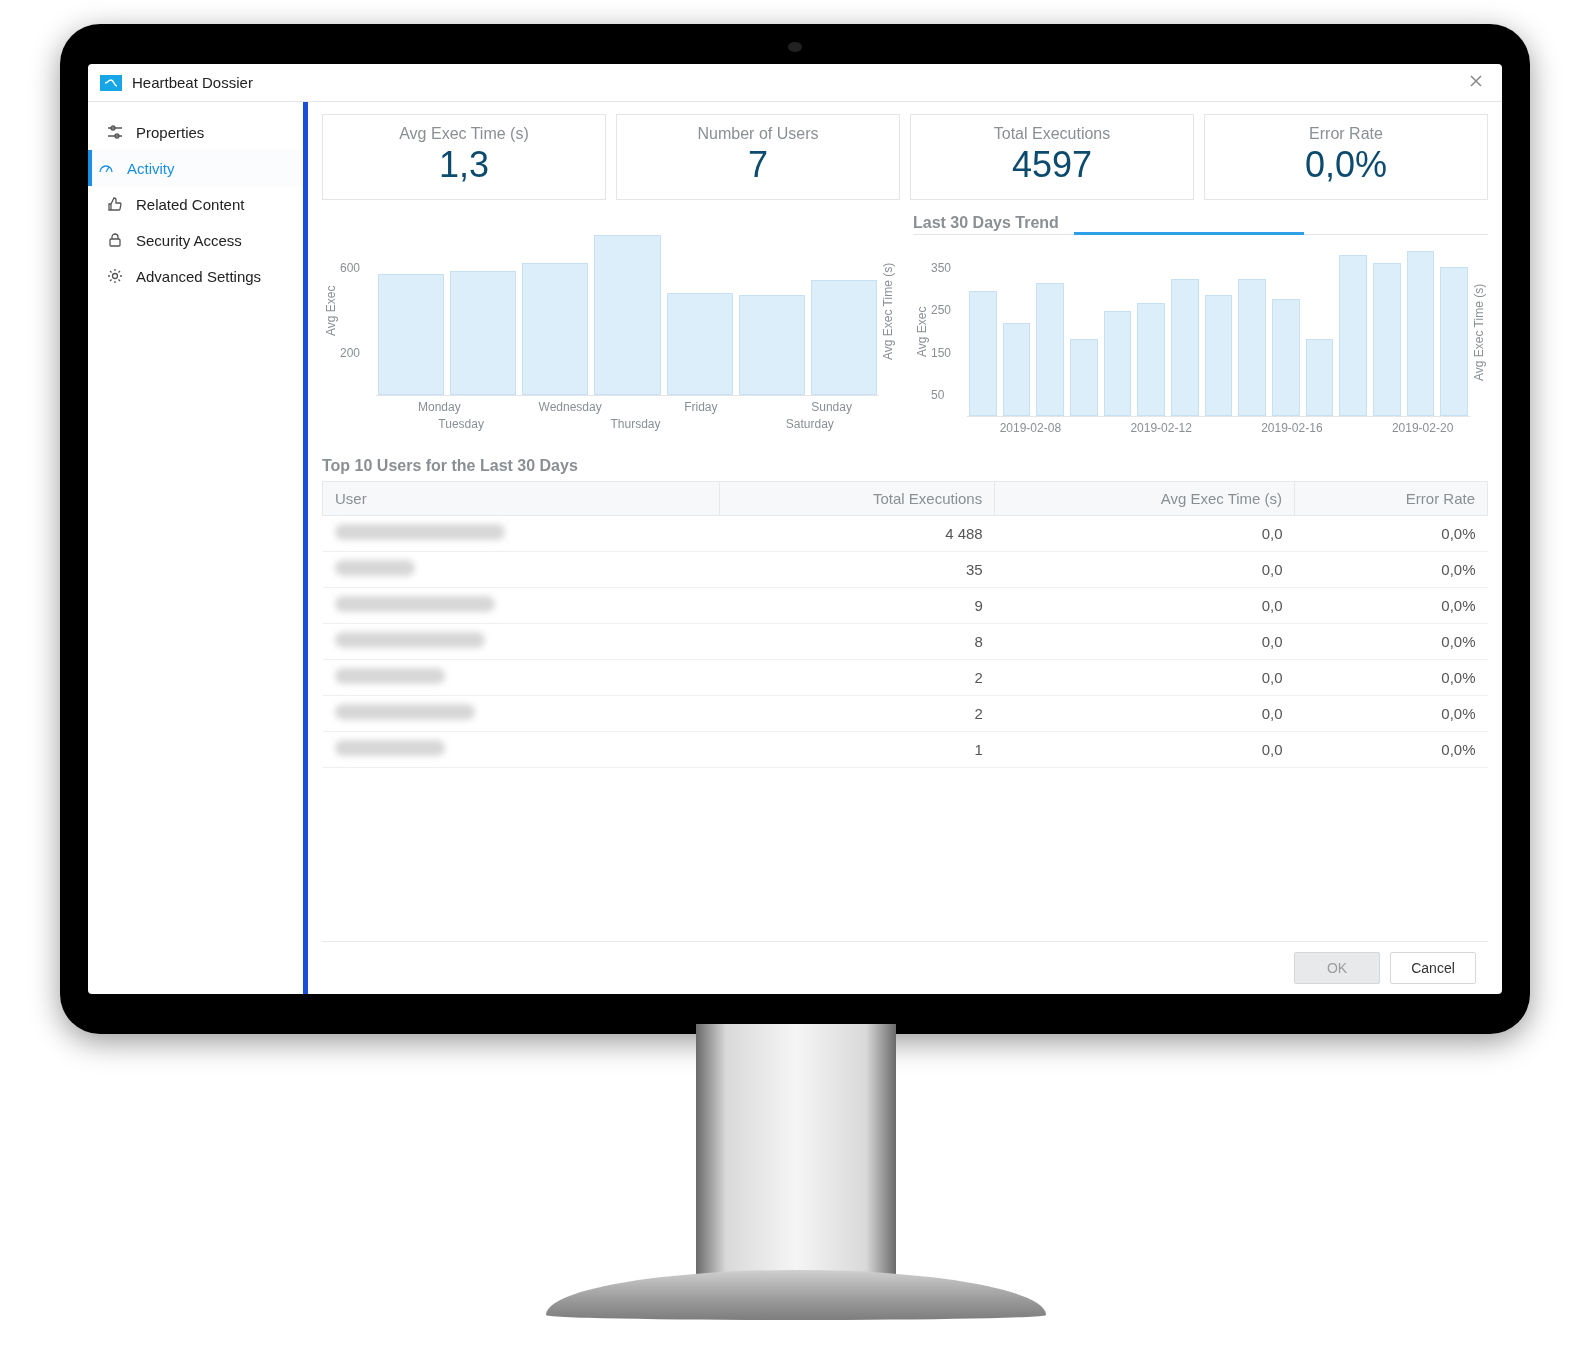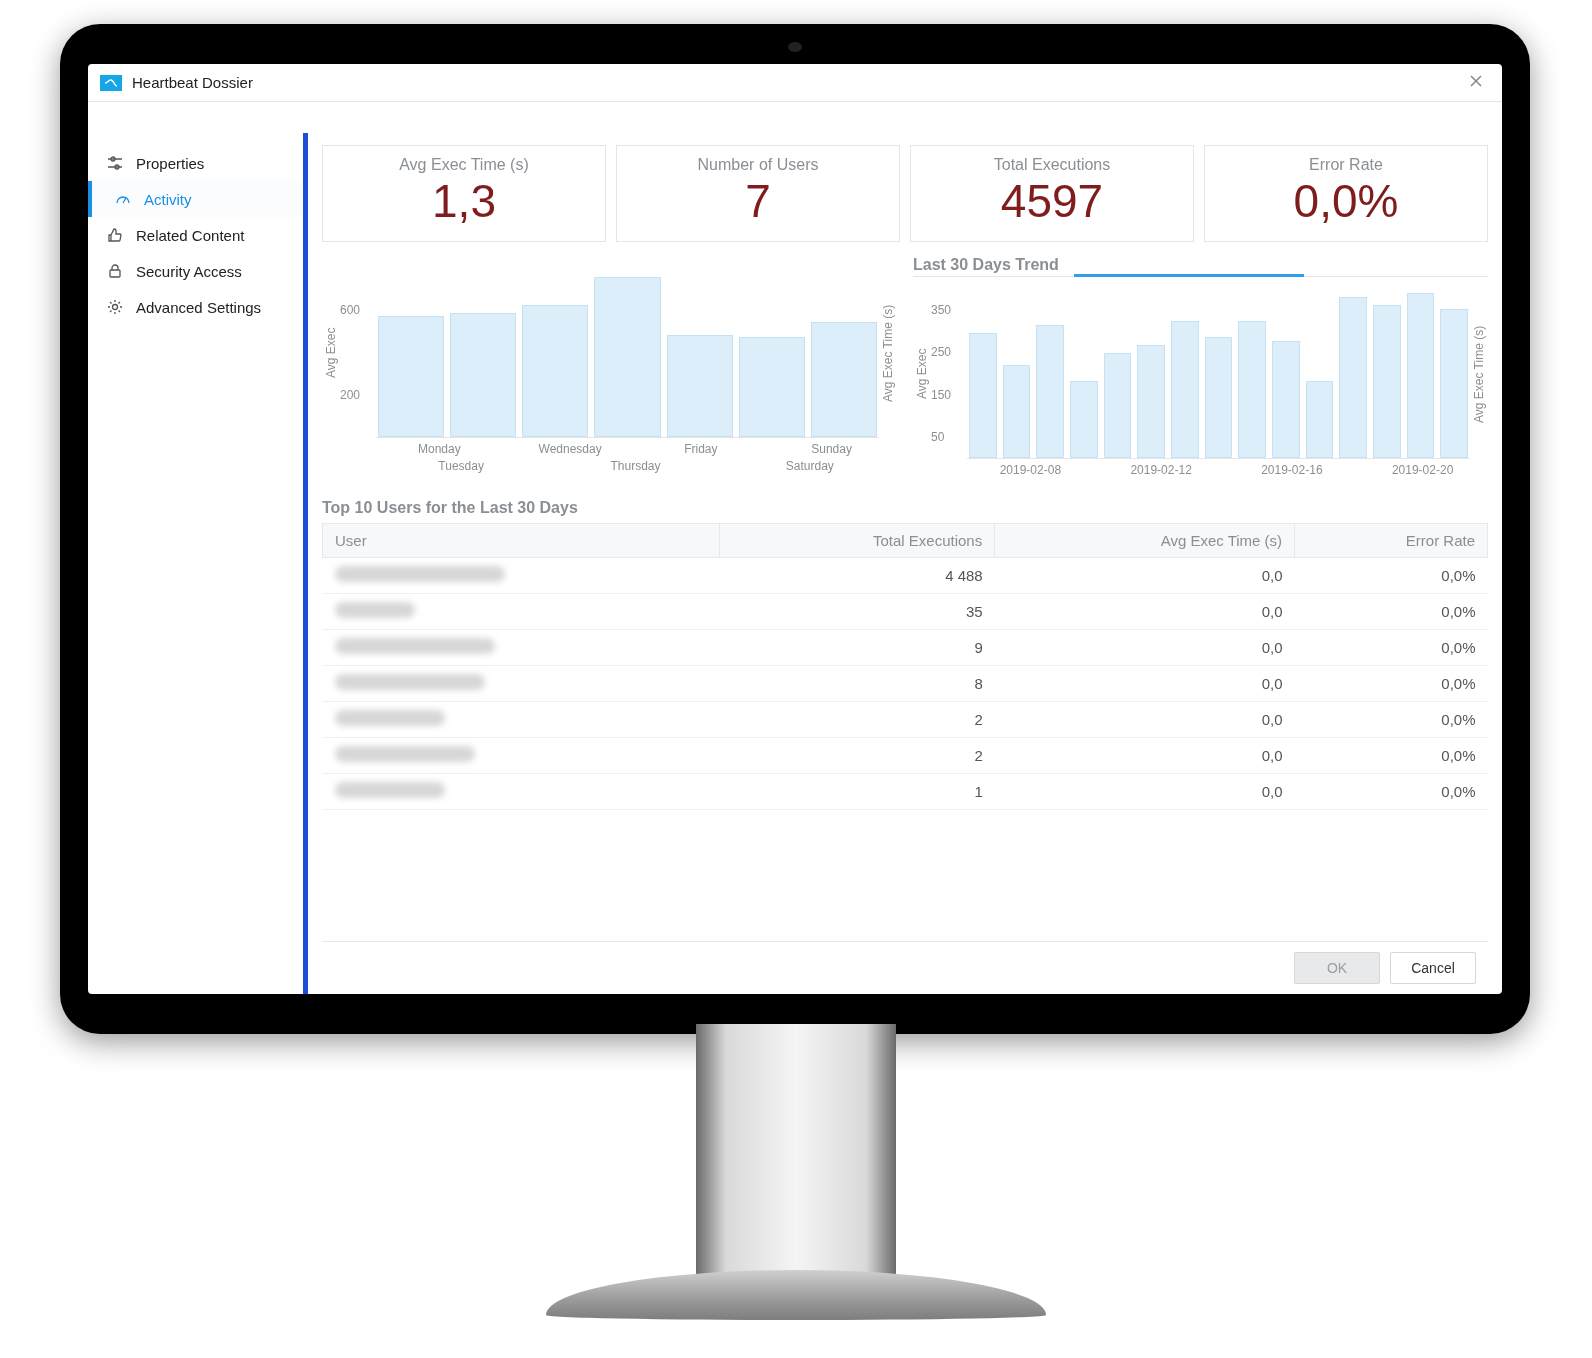--- a/index.html
+++ b/index.html
@@ -31,21 +31,20 @@
     background: #222;
   }
   .screen {
     background: #fff;
     width: 100%;
     height: 100%;
     border-radius: 4px;
     overflow: hidden;
     display: flex;
     flex-direction: column;
-    gap: 31px;
   }
   .stand-neck {
     position: absolute;
     top: 1024px;
     left: 50%;
     transform: translateX(-50%);
     width: 200px;
     height: 260px;
     background: linear-gradient(90deg,#6a6a6a,#d9d9d9 15%,#f5f5f5 50%,#d9d9d9 85%,#6a6a6a);
   }
@@ -101,21 +100,21 @@
     align-items: center;
     gap: 12px;
     padding: 9px 14px 9px 18px;
     font-size: 15px;
     color: #222;
     cursor: pointer;
   }
   .side-item.active {
     color: #1a8fe3;
     border-left: 4px solid #1a8fe3;
-    padding-left: 22px;
+    padding-left: 5px;
     background: #fafcfe;
   }
   .side-item .ic { width: 18px; height: 18px; display:flex; align-items:center; justify-content:center; color:#555; }
   .side-item.active .ic { color:#1a8fe3; }
   .main {
     flex: 1;
     padding: 12px 14px 0 14px;
     display: flex;
     flex-direction: column;
     min-width: 0;
@@ -125,21 +124,21 @@
     display: flex;
     gap: 10px;
   }
   .card {
     flex: 1;
     border: 1px solid #e3e5e7;
     text-align: center;
     padding: 10px 4px 14px 4px;
   }
   .card-label { color: #8a8f94; font-size: 16px; font-weight: 500; }
-  .card-value { color: #7f1d1d; font-size: 46px; font-weight: 400; line-height: 1.1; margin-top: 2px; }
+  .card-value { color: #0c4a6e; font-size: 36px; font-weight: 400; line-height: 1.1; margin-top: 2px; }
   
   .charts-row { display: flex; gap: 16px; margin-top: 14px; }
   .chart-panel { flex: 1; min-width: 0; }
   .chart-title {
     color: #8a8f94; font-size: 16px; font-weight: 600;
     border-bottom: 1px solid #e3e5e7;
     position: relative;
     padding-bottom: 2px;
   }
   .chart-title::after{

